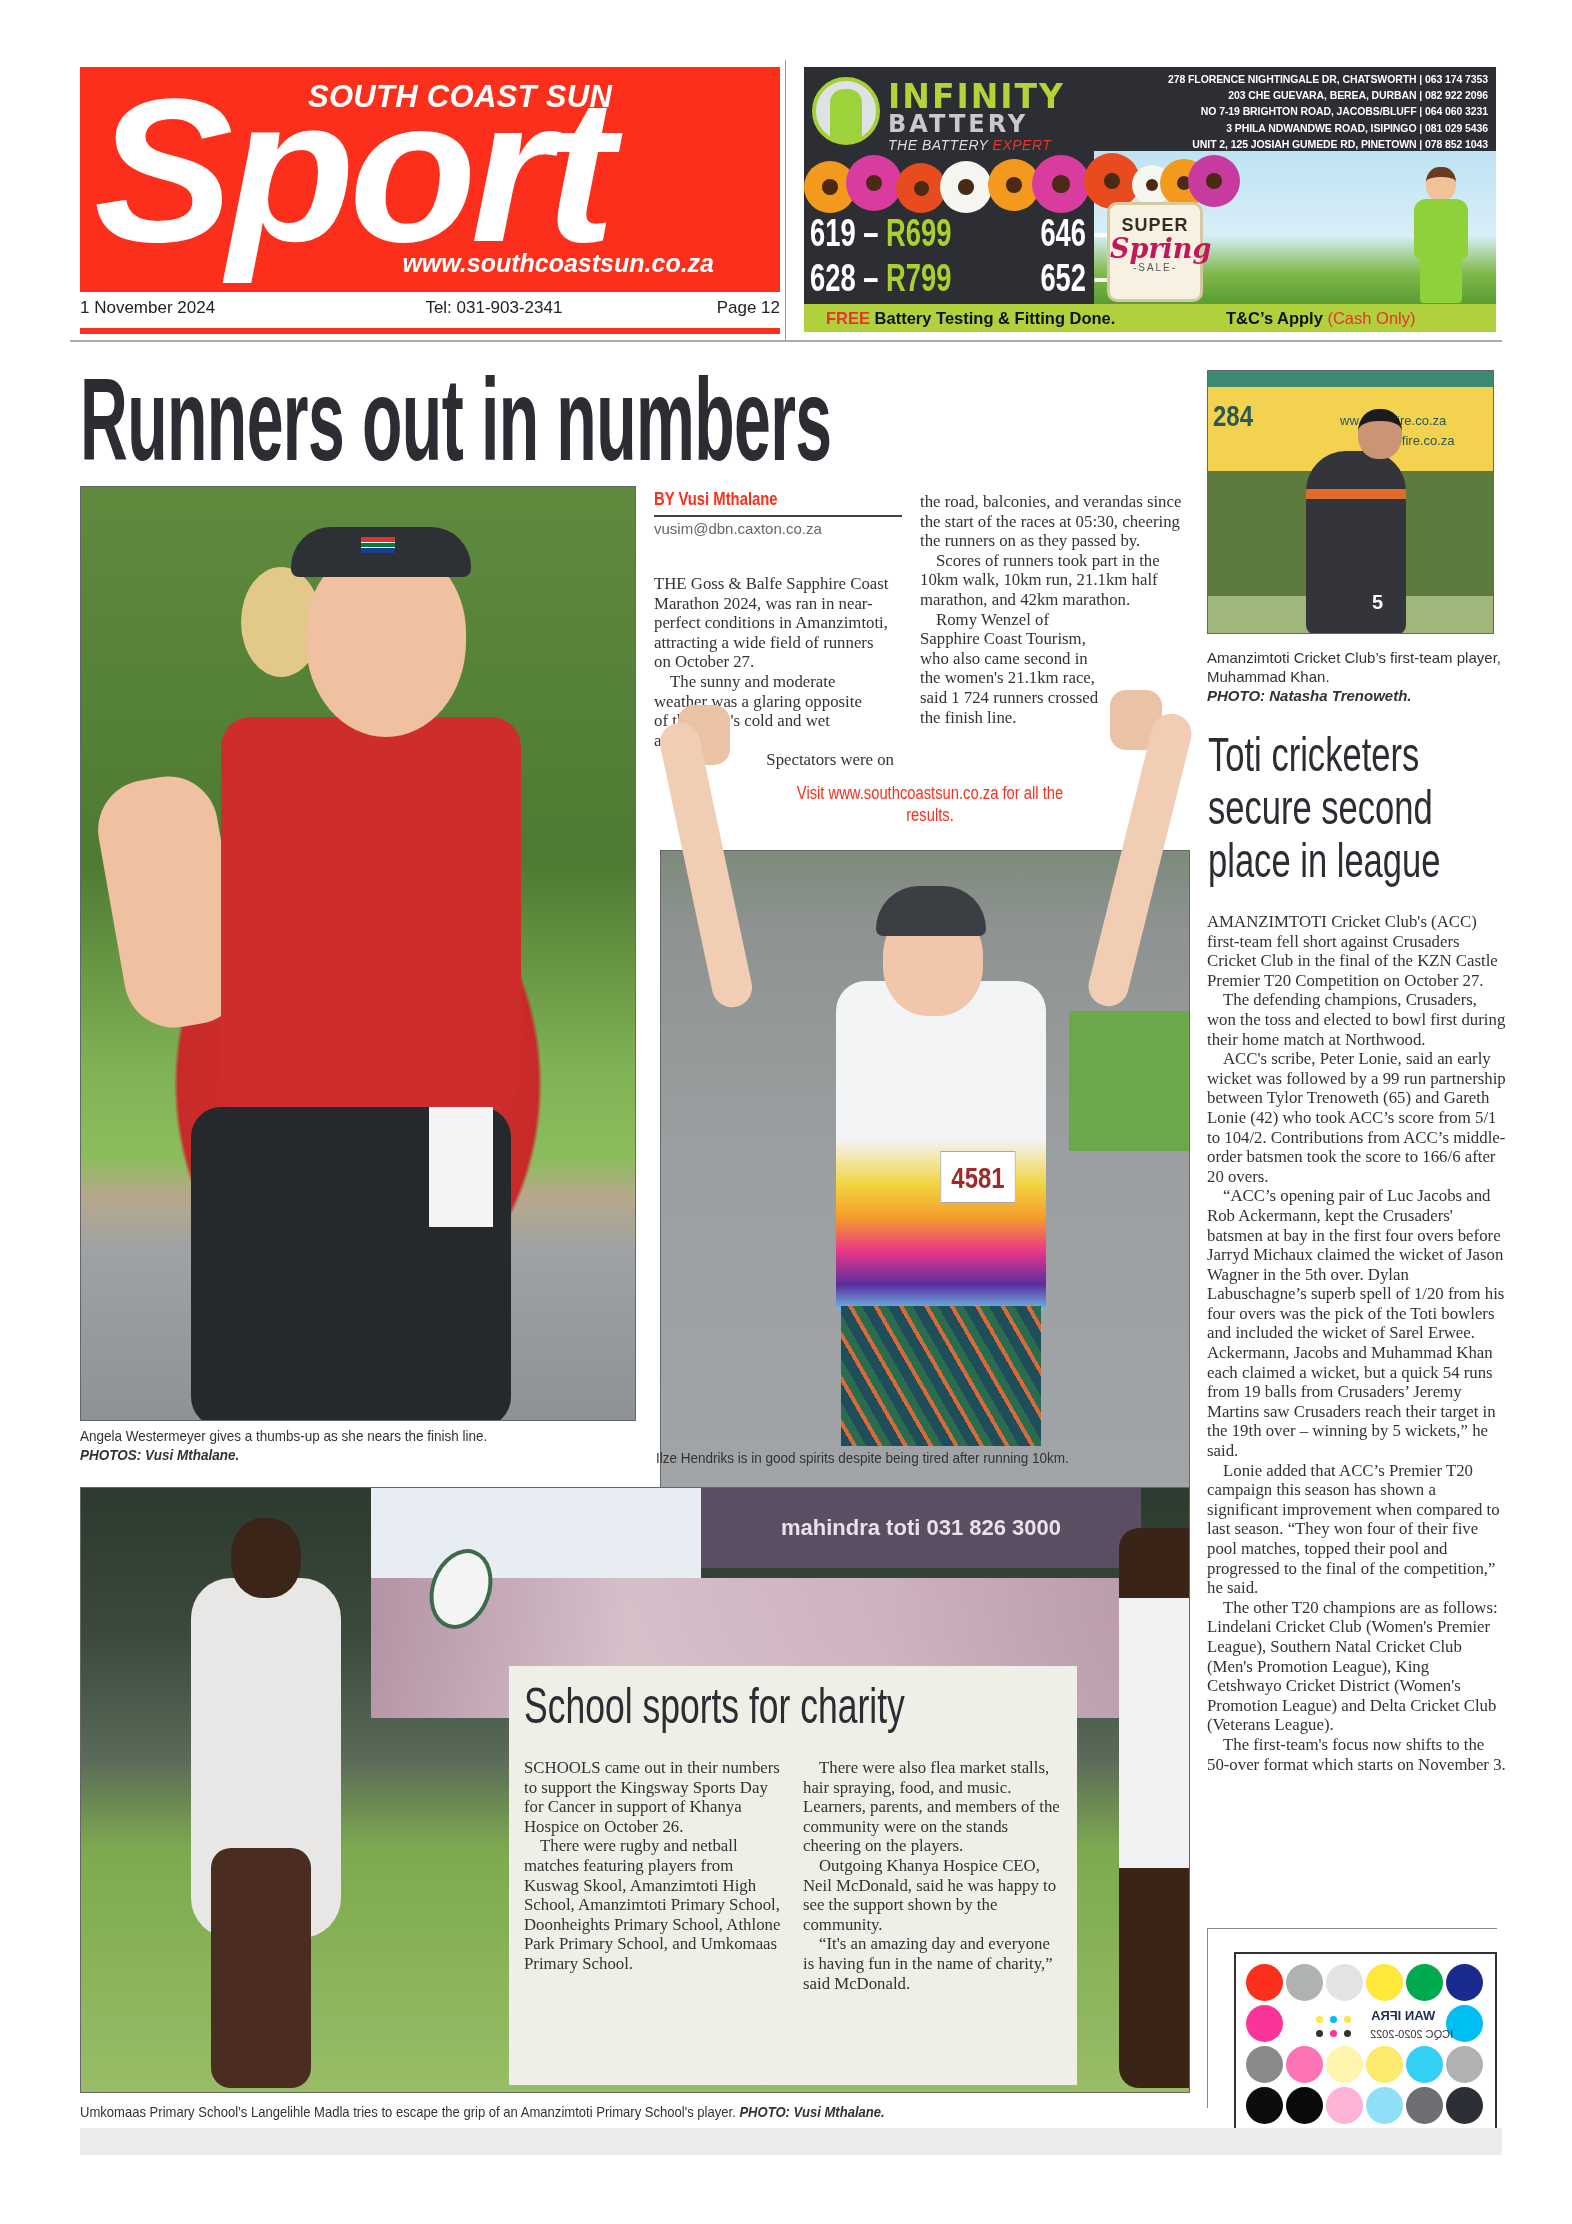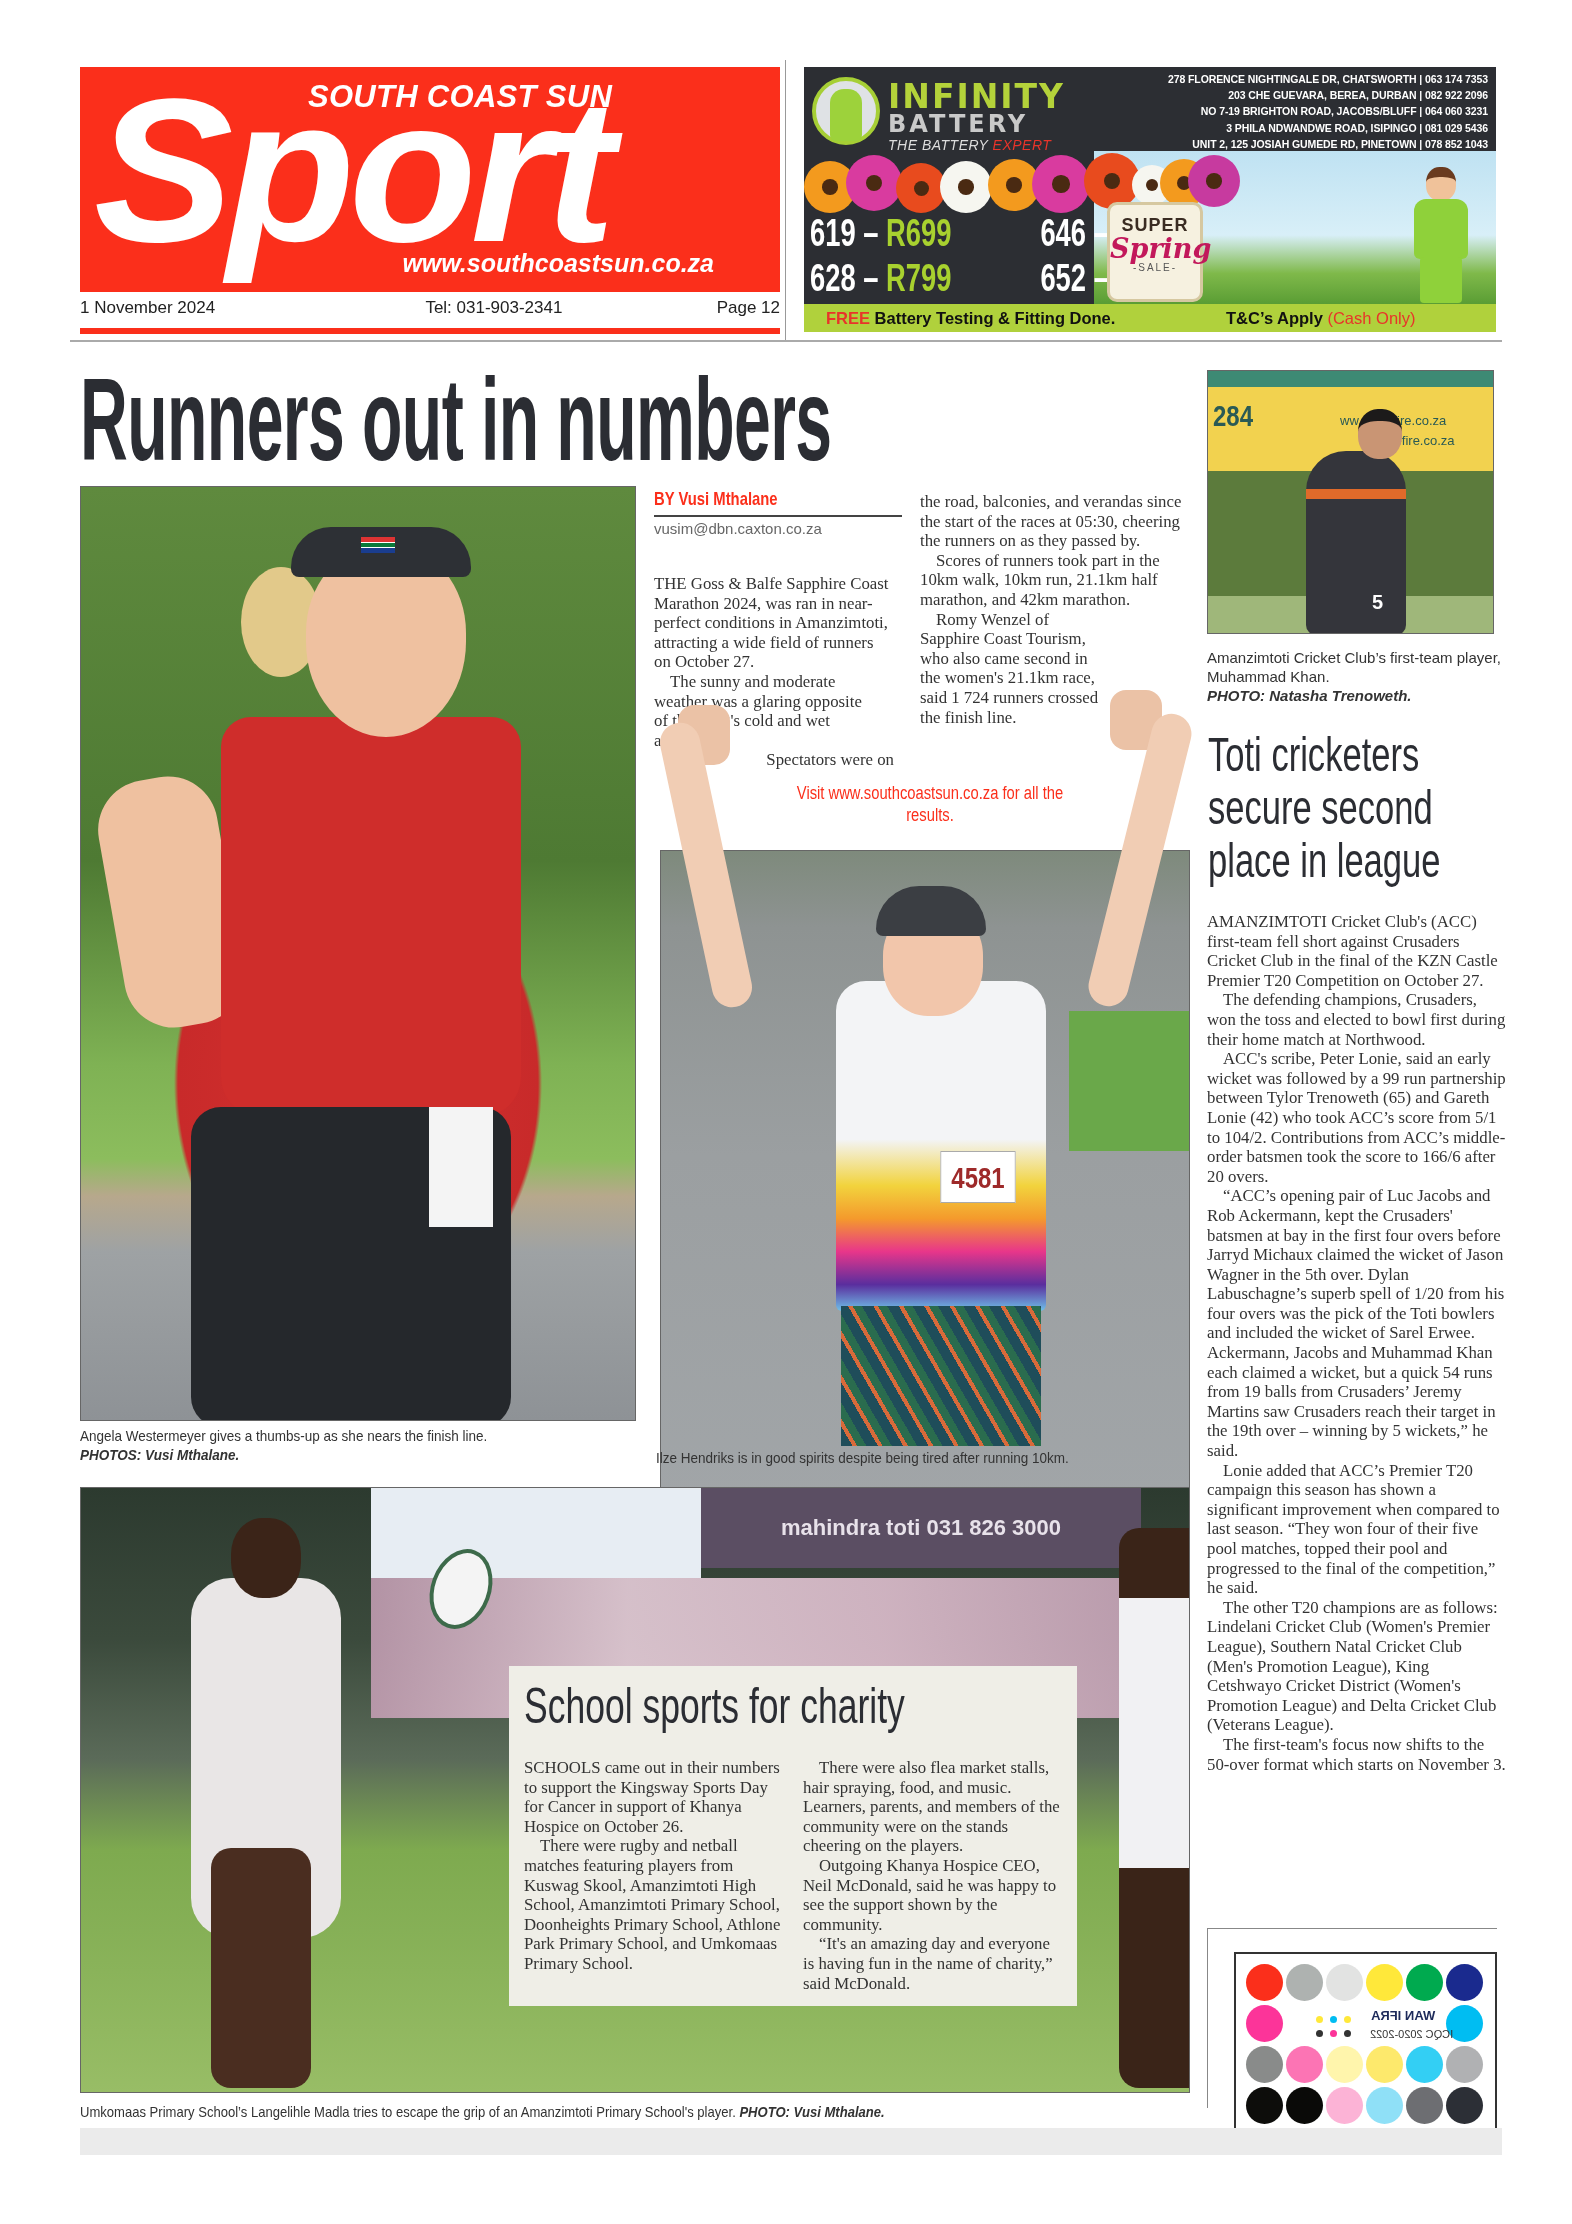--- a/index.html
+++ b/index.html
@@ -80,21 +80,21 @@
   .ph3 { left: 80px; top: 1487px; width: 1110px; height: 606px; background: linear-gradient(180deg, #2c3a2f 0%, #3b4a3c 25%, #5b6b59 45%, #7eaa4f 60%, #8ab35a 80%, #98bd66 100%); }
   .ph3 .tent1 { position: absolute; left: 290px; top: 0; width: 330px; height: 90px; background: #e7edf3; }
   .ph3 .tent2 { position: absolute; left: 620px; top: 0; width: 440px; height: 80px; background: #5b4e63; color: #e8e2ea; font: bold 22px/80px "Liberation Sans", sans-serif; text-align: center; }
   .ph3 .stall { position: absolute; left: 290px; top: 90px; width: 770px; height: 140px; background: linear-gradient(90deg, #c9a1b8, #f1d5e3, #e8c5d7, #d0aac0); opacity: 0.85; }
   .ph3 .p1 { position: absolute; left: 110px; top: 90px; width: 150px; height: 360px; background: #e9e6e6; border-radius: 40px; }
   .ph3 .p1b { position: absolute; left: 150px; top: 30px; width: 70px; height: 80px; background: #3b2418; border-radius: 45%; }
   .ph3 .legs { position: absolute; left: 130px; top: 360px; width: 100px; height: 240px; background: #4a2d20; border-radius: 20px; }
   .ph3 .ball { position: absolute; left: 350px; top: 60px; width: 60px; height: 82px; background: #f4f4f4; border: 4px solid #3d6a4a; border-radius: 50%; transform: rotate(20deg); }
   .ph3 .p2 { position: absolute; right: 0; top: 40px; width: 70px; height: 560px; background: linear-gradient(180deg, #3a2418 0 70px, #f1f1f3 70px 340px, #3a2418 340px); border-radius: 20px 0 0 20px; }
 
-  .charity-box { left: 509px; top: 1666px; width: 568px; height: 340px; background: #efeee7; }
+  .charity-box { left: 509px; top: 1666px; width: 568px; height: 419px; background: #efeee7; }
   .charity-title { position: absolute; left: 15px; top: 10px; font: 50px/1.2 "Liberation Sans", sans-serif; color: #2b2d33; transform: scaleX(0.71); transform-origin: left; white-space: nowrap; }
   .charity-cols { position: absolute; left: 15px; top: 92px; width: 540px; display: flex; gap: 18px; }
   .charity-cols .col { width: 262px; }
 
   
   .body-text { font: 16.8px/19.6px "Liberation Serif", serif; color: #333; }
   .body-text p { margin: 0; text-indent: 0; }
   .body-text p.ind { text-indent: 16px; }
 
   .byline { left: 654px; top: 488px; font: bold 19px "Liberation Sans", sans-serif; color: #fb2f1b; transform: scaleX(0.78); transform-origin: left; white-space: nowrap; }

